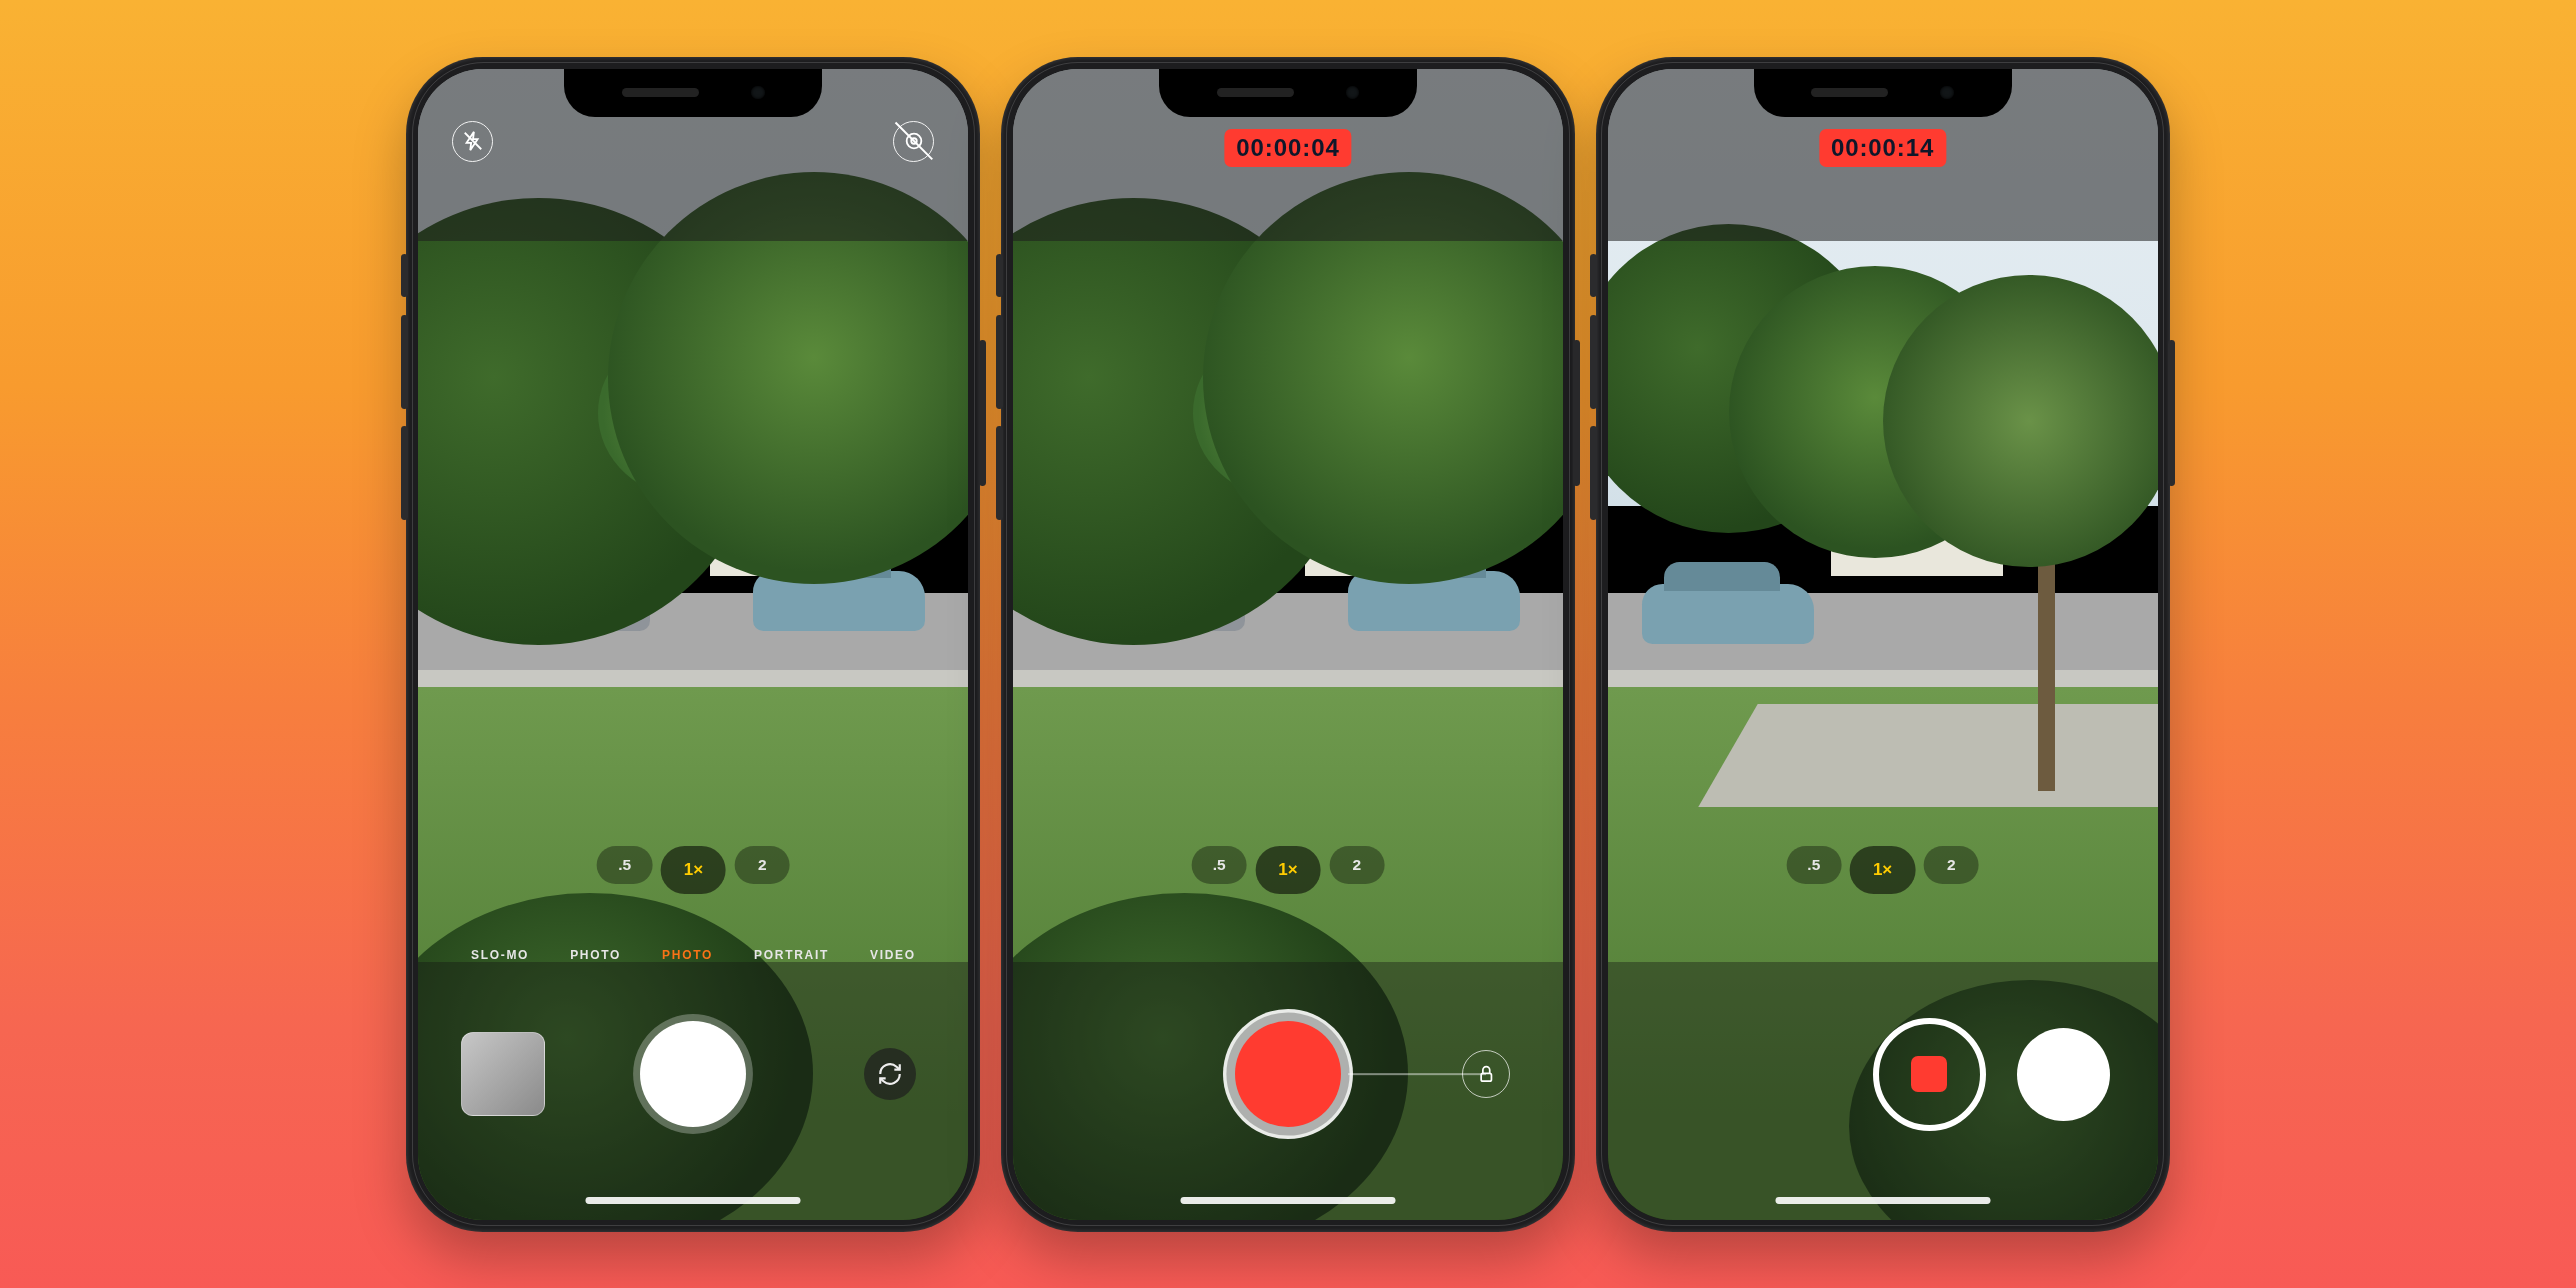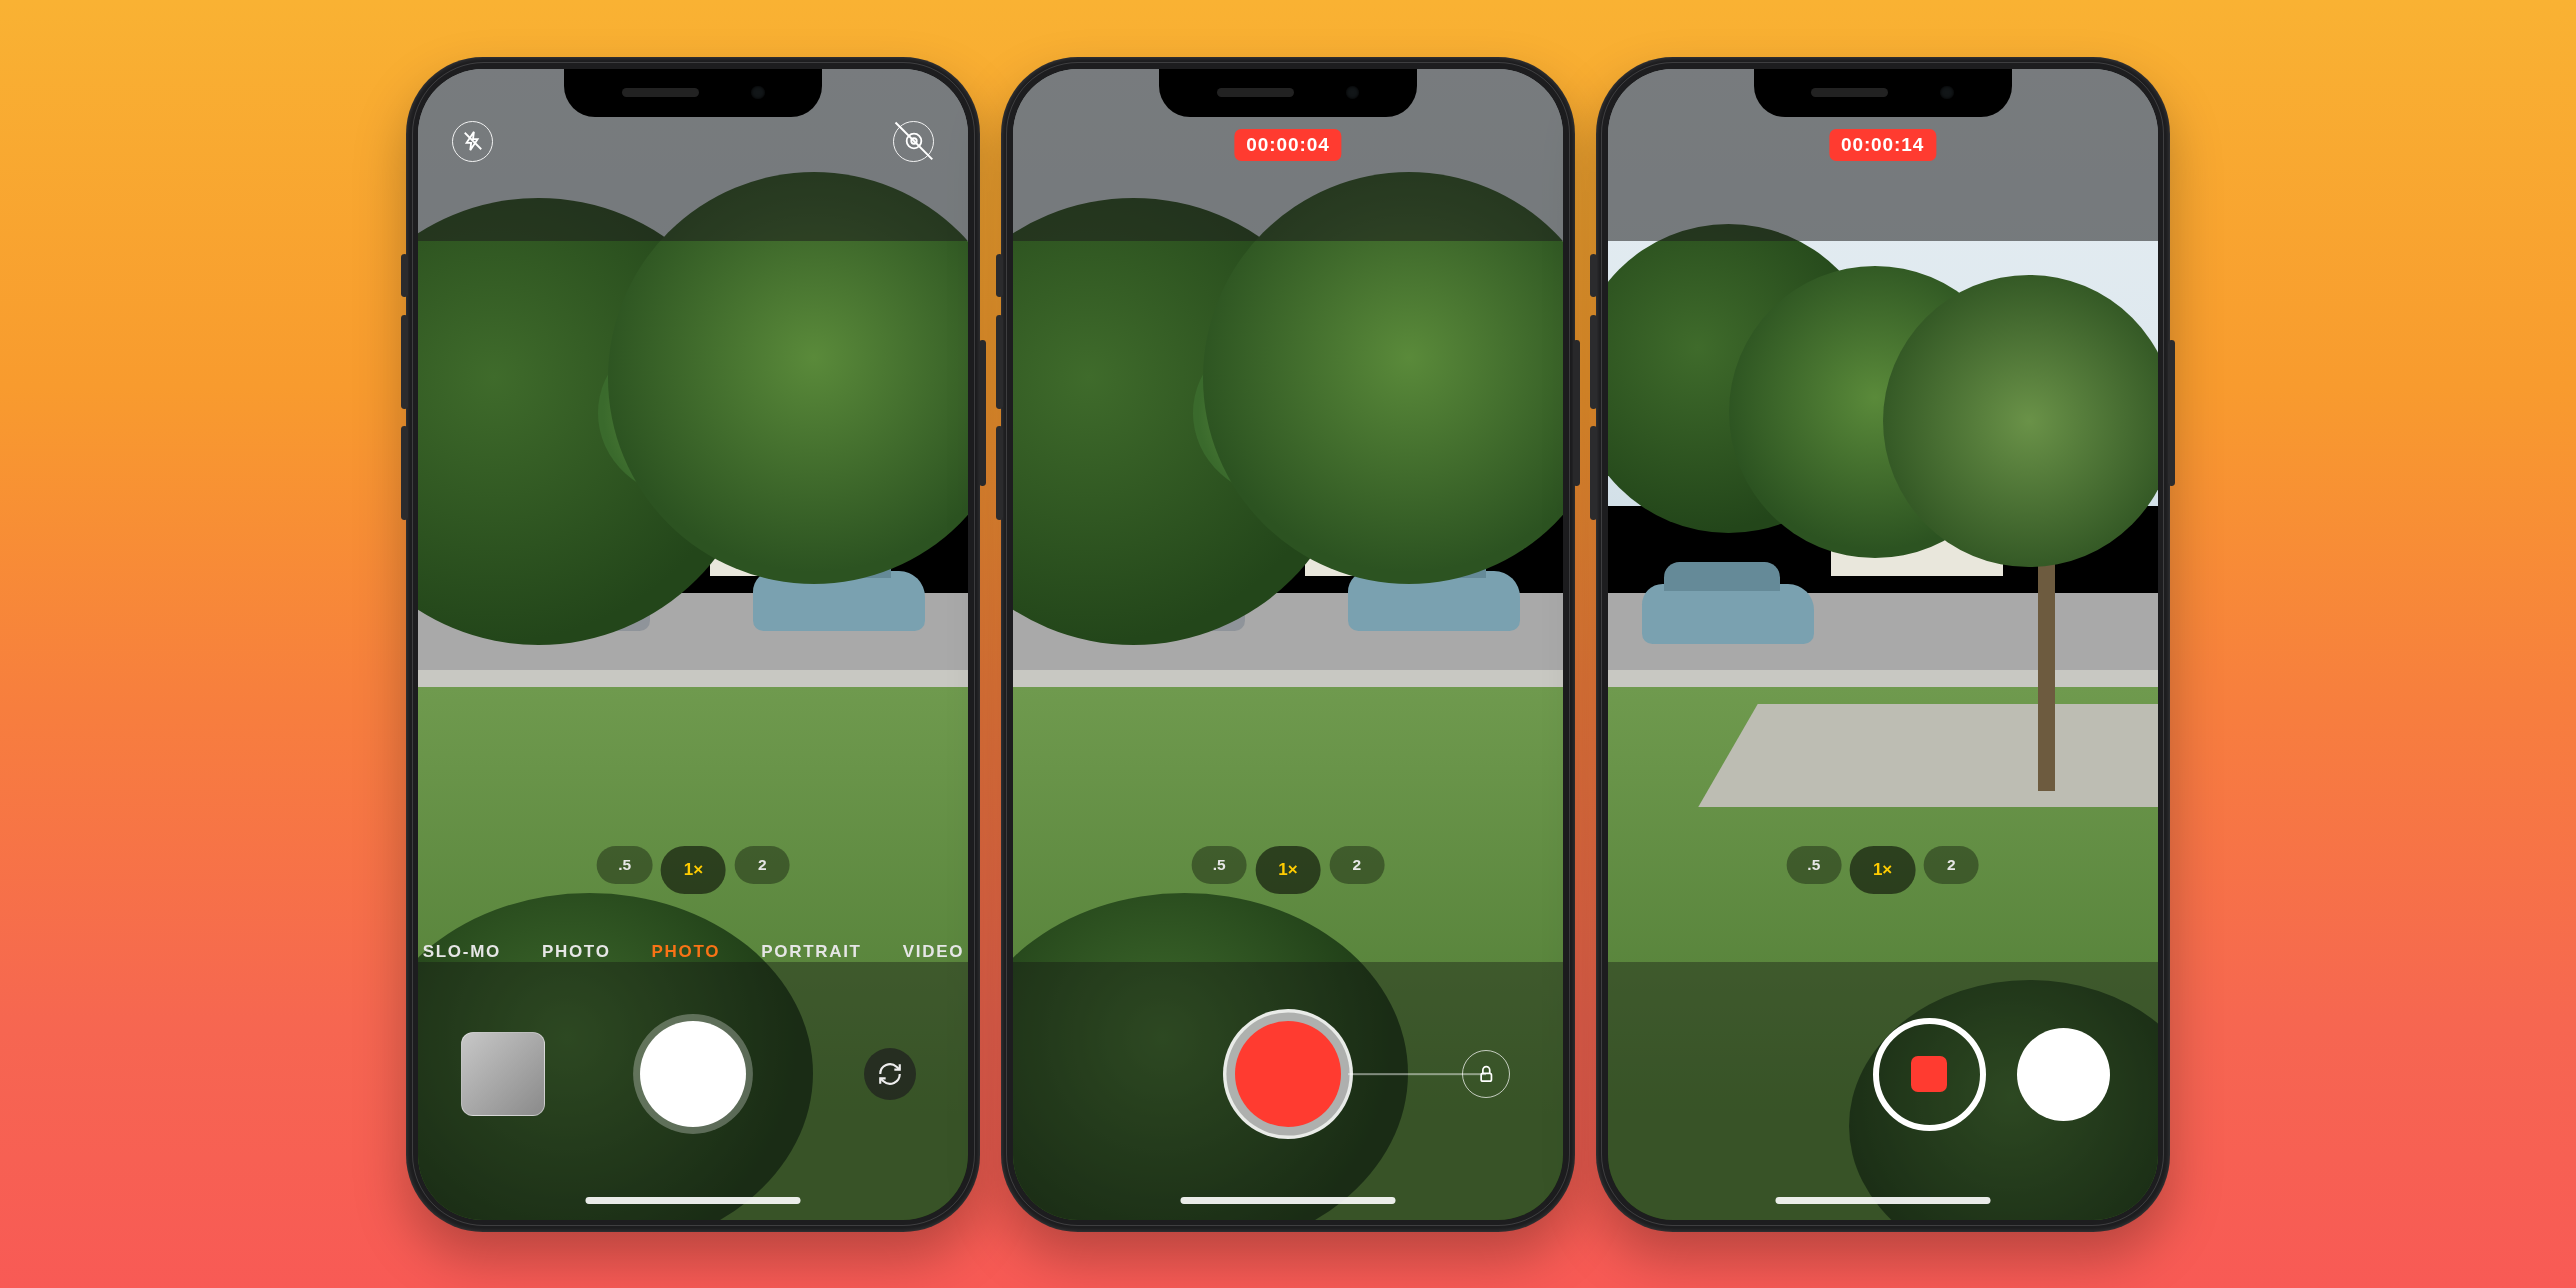--- a/index.html
+++ b/index.html
@@ -9,21 +9,21 @@
   .screen{width:100%;height:100%;border-radius:65px;background:#000;overflow:hidden;position:relative}
   .notch{position:absolute;top:0;left:50%;transform:translateX(-50%);width:258px;height:48px;background:#000;border-bottom-left-radius:31px;border-bottom-right-radius:31px;z-index:30;display:flex;align-items:center;justify-content:center;gap:52px}
   .speaker{width:77px;height:8.6px;border-radius:5.2px;background:#222}
   .cam{width:13.7px;height:13.7px;border-radius:50%;background:#121618;box-shadow:inset 0 0 3.4px #000}
   .topbar{position:absolute;top:0;left:0;right:0;height:172px;background:rgba(30,30,30,.55);z-index:10}
   .topbar .flash,.topbar .live{position:absolute;top:52px;width:39px;height:39px;border:1.7px solid rgba(255,255,255,.9);border-radius:50%;display:flex;align-items:center;justify-content:center;color:#fff}
   .topbar .flash{left:34px}
   .topbar .live{right:34px}
   .topbar .flash svg,.topbar .live svg{width:22px;height:22px;stroke:#fff;fill:none;stroke-width:2}
   .topbar .live .slash{position:absolute;width:52px;height:1.7px;background:#fff;transform:rotate(45deg)}
-  .rec-pill{position:absolute;top:60px;left:50%;transform:translateX(-50%);background:#ff3b30;color:#ffffff;font-size:19px;font-weight:600;letter-spacing:0.9px;padding:5.2px 12px;border-radius:6.9px;z-index:20;font-variant-numeric:tabular-nums}
+  .rec-pill{position:absolute;top:60px;left:50%;transform:translateX(-50%);background:#ff3b30;color:#0f172a;font-size:24px;font-weight:600;letter-spacing:0.9px;padding:5.2px 12px;border-radius:6.9px;z-index:20;font-variant-numeric:tabular-nums}
   .viewfinder{position:absolute;inset:0}
   .scene{position:absolute;inset:0}
   .sky{position:absolute;top:0;left:0;right:0;height:38%;background:linear-gradient(180deg,#e6eef3 0%,#dfe9ef 60%,#d3e0e8 100%)}
   .tree{position:absolute;border-radius:50%}
   .t1{top:129px;left:-103px;width:447px;height:447px;background:radial-gradient(circle at 40% 40%,#3f6b2b,#23461a 70%)}
   .t2{top:103px;right:-52px;width:412px;height:412px;background:radial-gradient(circle at 50% 45%,#5a8a3a,#2c5321 70%)}
   .t3{top:258px;left:180px;width:189px;height:172px;background:radial-gradient(circle,#6d9a4a,#3a6a2c 70%)}
   .house{position:absolute;top:361px;width:172px;height:112px;background:#e9e7dc;border-top:34px solid #6b6b6b}
   .h1{left:103px}.h2{left:292px}
   .road{position:absolute;top:524px;left:0;right:0;height:94px;background:#a9a9a9}
@@ -38,21 +38,21 @@
   .scene.wide .t2{right:137px;top:197px;width:292px;height:292px}
   .scene.wide .smalltree{position:absolute;top:275px;right:103px;width:17px;height:447px;background:#6d5b3f}
   .scene.wide .smallcrown{position:absolute;top:206px;right:-17px;width:292px;height:292px;border-radius:50%;background:radial-gradient(circle,#6a9248,#355a26 70%)}
   .scene.wide .car{display:none}
   .scene.wide .car.c2{display:block;left:34px;right:auto;top:515px}
   .scene.wide .walk{position:absolute;top:635px;left:120px;right:-34px;height:103px;background:#bdbdb3;transform:skewX(-30deg)}
   .scene.wide .bush{left:auto;right:-52px;width:361px;height:292px;bottom:-52px}
   .zoom{position:absolute;left:50%;transform:translateX(-50%);bottom:326px;display:flex;gap:8.6px;z-index:12}
   .zoom .zbtn{min-width:38px;height:38px;border-radius:19px;background:rgba(0,0,0,.35);color:#e6e6e6;font-size:15.5px;font-weight:600;display:flex;align-items:center;justify-content:center;padding:0 8.6px}
   .zoom .zbtn.active{background:rgba(0,0,0,.55);color:#ffcc00;height:48px;min-width:48px;border-radius:24px;font-size:17px}
-  .modes{position:absolute;left:0;right:0;bottom:258px;display:flex;justify-content:center;gap:41px;z-index:12;color:#e6e6e6;font-size:17px;letter-spacing:1.7px;font-weight:600}
+  .modes{position:absolute;left:0;right:0;bottom:258px;display:flex;justify-content:center;gap:41px;z-index:12;color:#e6e6e6;font-size:12px;letter-spacing:1.7px;font-weight:600}
   .modes span.active{color:#f97316}
   .bottombar{position:absolute;left:0;right:0;bottom:0;height:258px;background:rgba(18,18,18,.38);z-index:11}
   .controls{position:absolute;left:0;right:0;bottom:77px;height:137px;display:flex;align-items:center;justify-content:center;z-index:13}
   .shutter{width:106px;height:106px;border-radius:50%;background:#fff;box-shadow:0 0 0 6.9px rgba(255,255,255,.28)}
   .shutter.rec{background:#ff3b30;box-shadow:0 0 0 8.6px rgba(0,0,0,.25),0 0 0 12px rgba(255,255,255,.9)}
   .stopbtn{width:101px;height:101px;border-radius:50%;border:6.9px solid #fff;display:flex;align-items:center;justify-content:center}
   .stopbtn .sq{width:36px;height:36px;border-radius:6.9px;background:#ff3b30}
   .photobtn{position:absolute;right:52px;width:93px;height:93px;border-radius:50%;background:#fff}
   .thumb{position:absolute;left:43px;width:82px;height:82px;border-radius:12px;background:linear-gradient(135deg,#c7c7c7,#8a8a8a);border:0.9px solid rgba(255,255,255,.4)}
   .flip{position:absolute;right:52px;width:52px;height:52px;border-radius:50%;background:rgba(30,30,30,.7);display:flex;align-items:center;justify-content:center;color:#eee}

